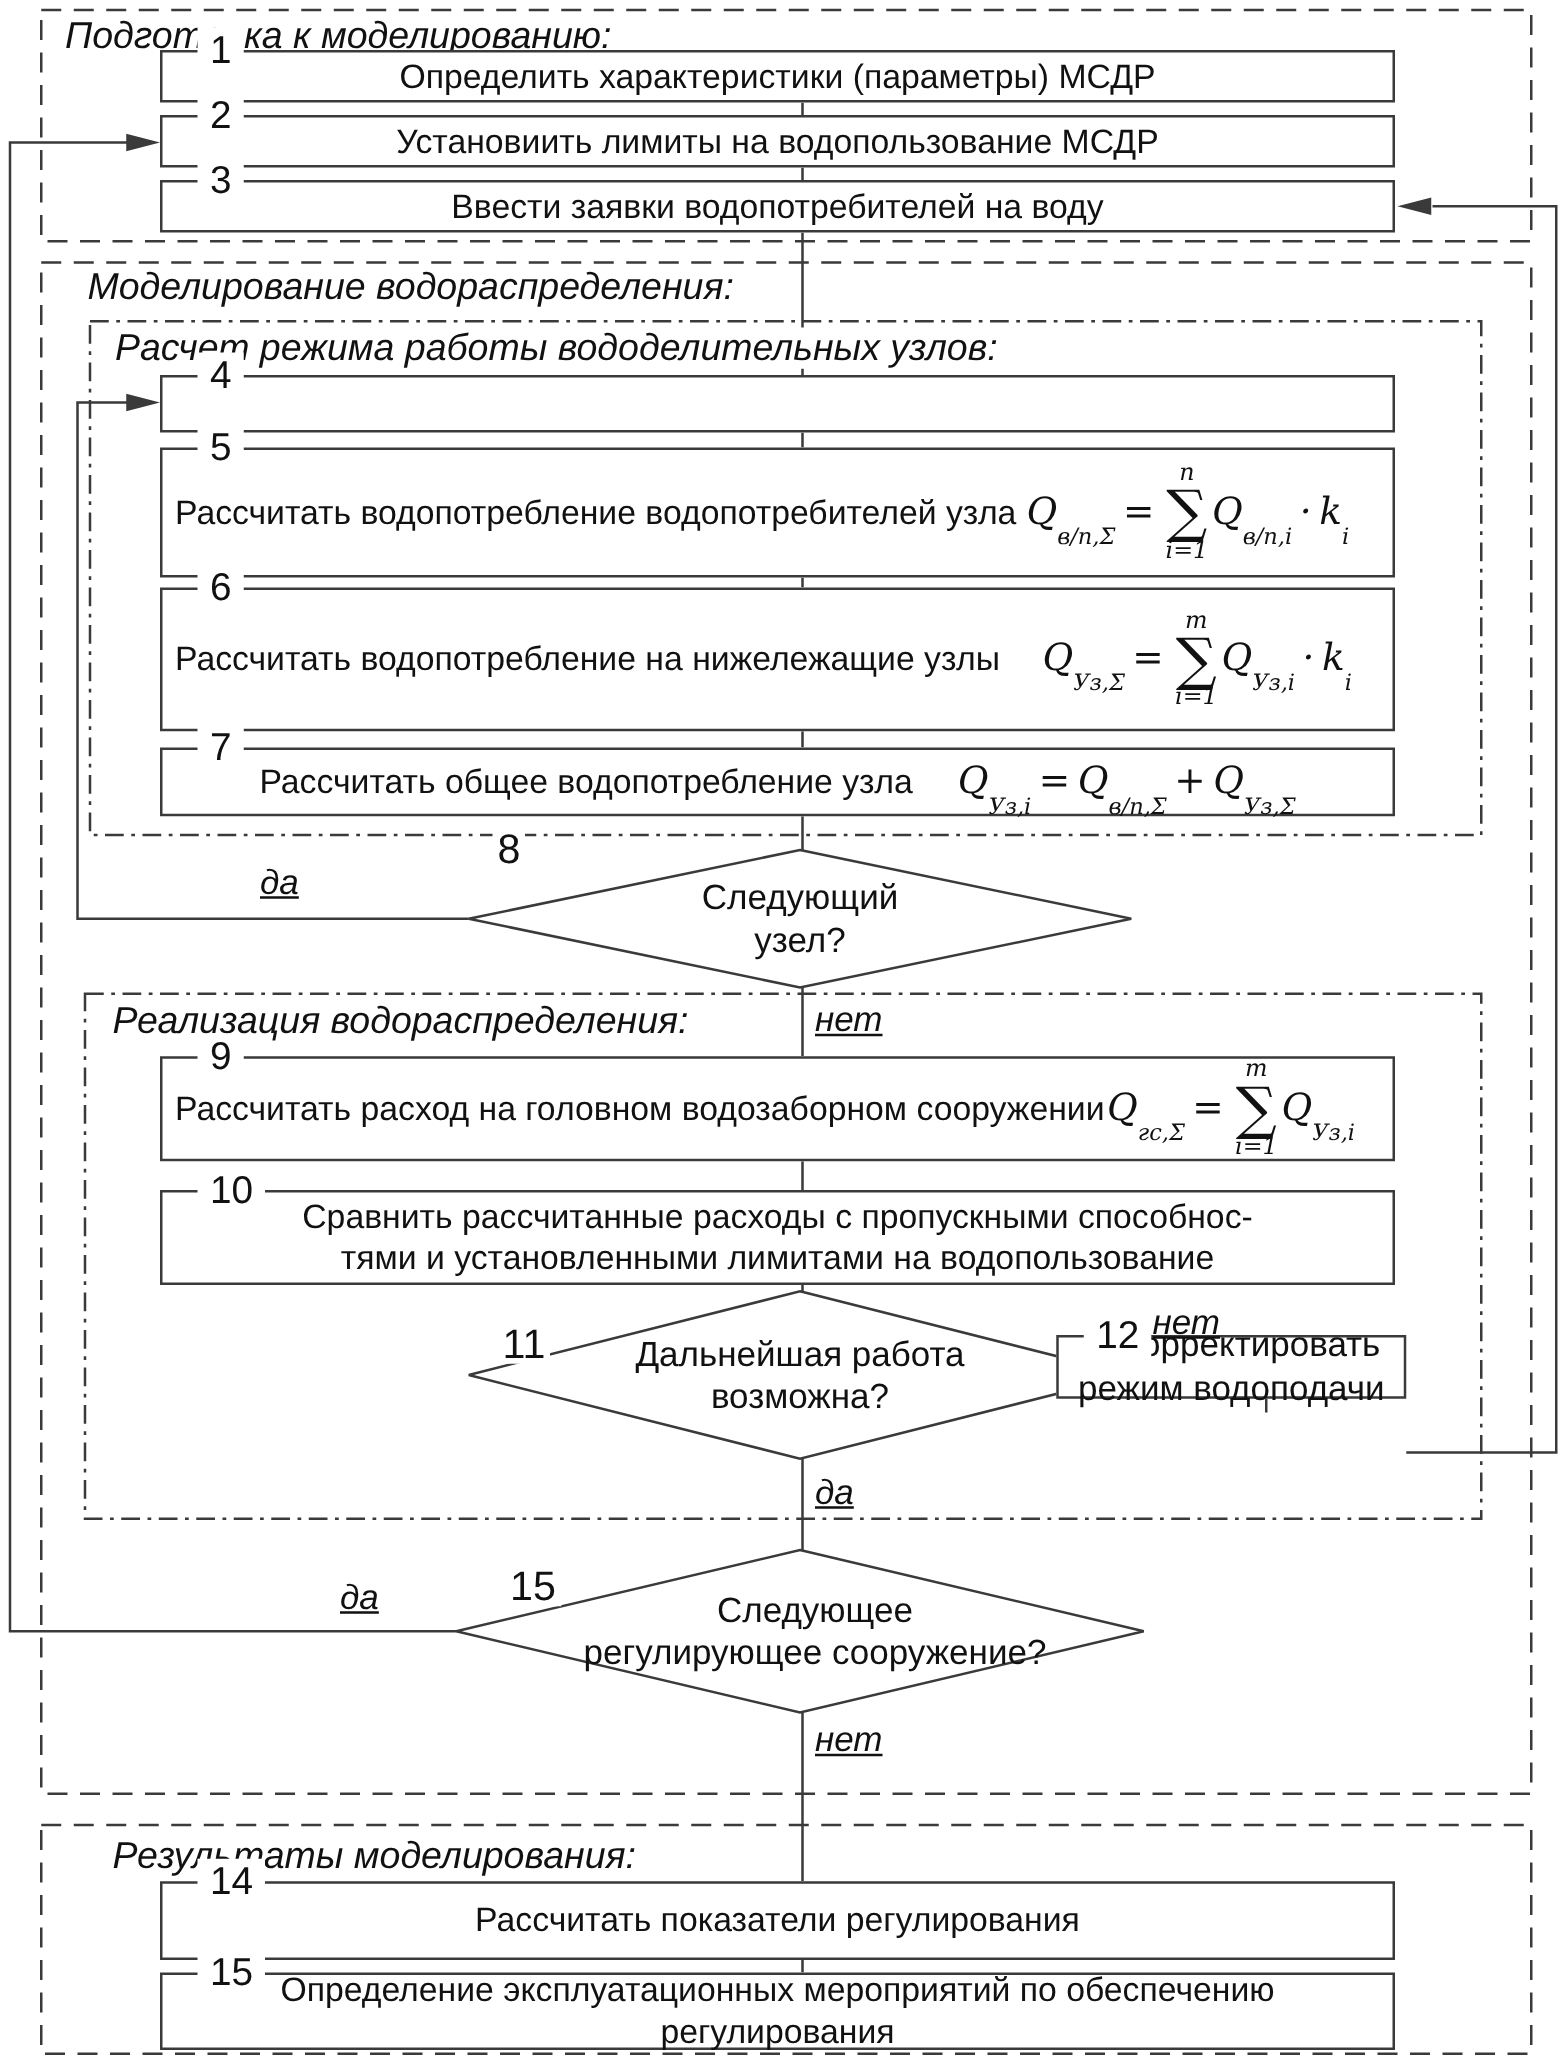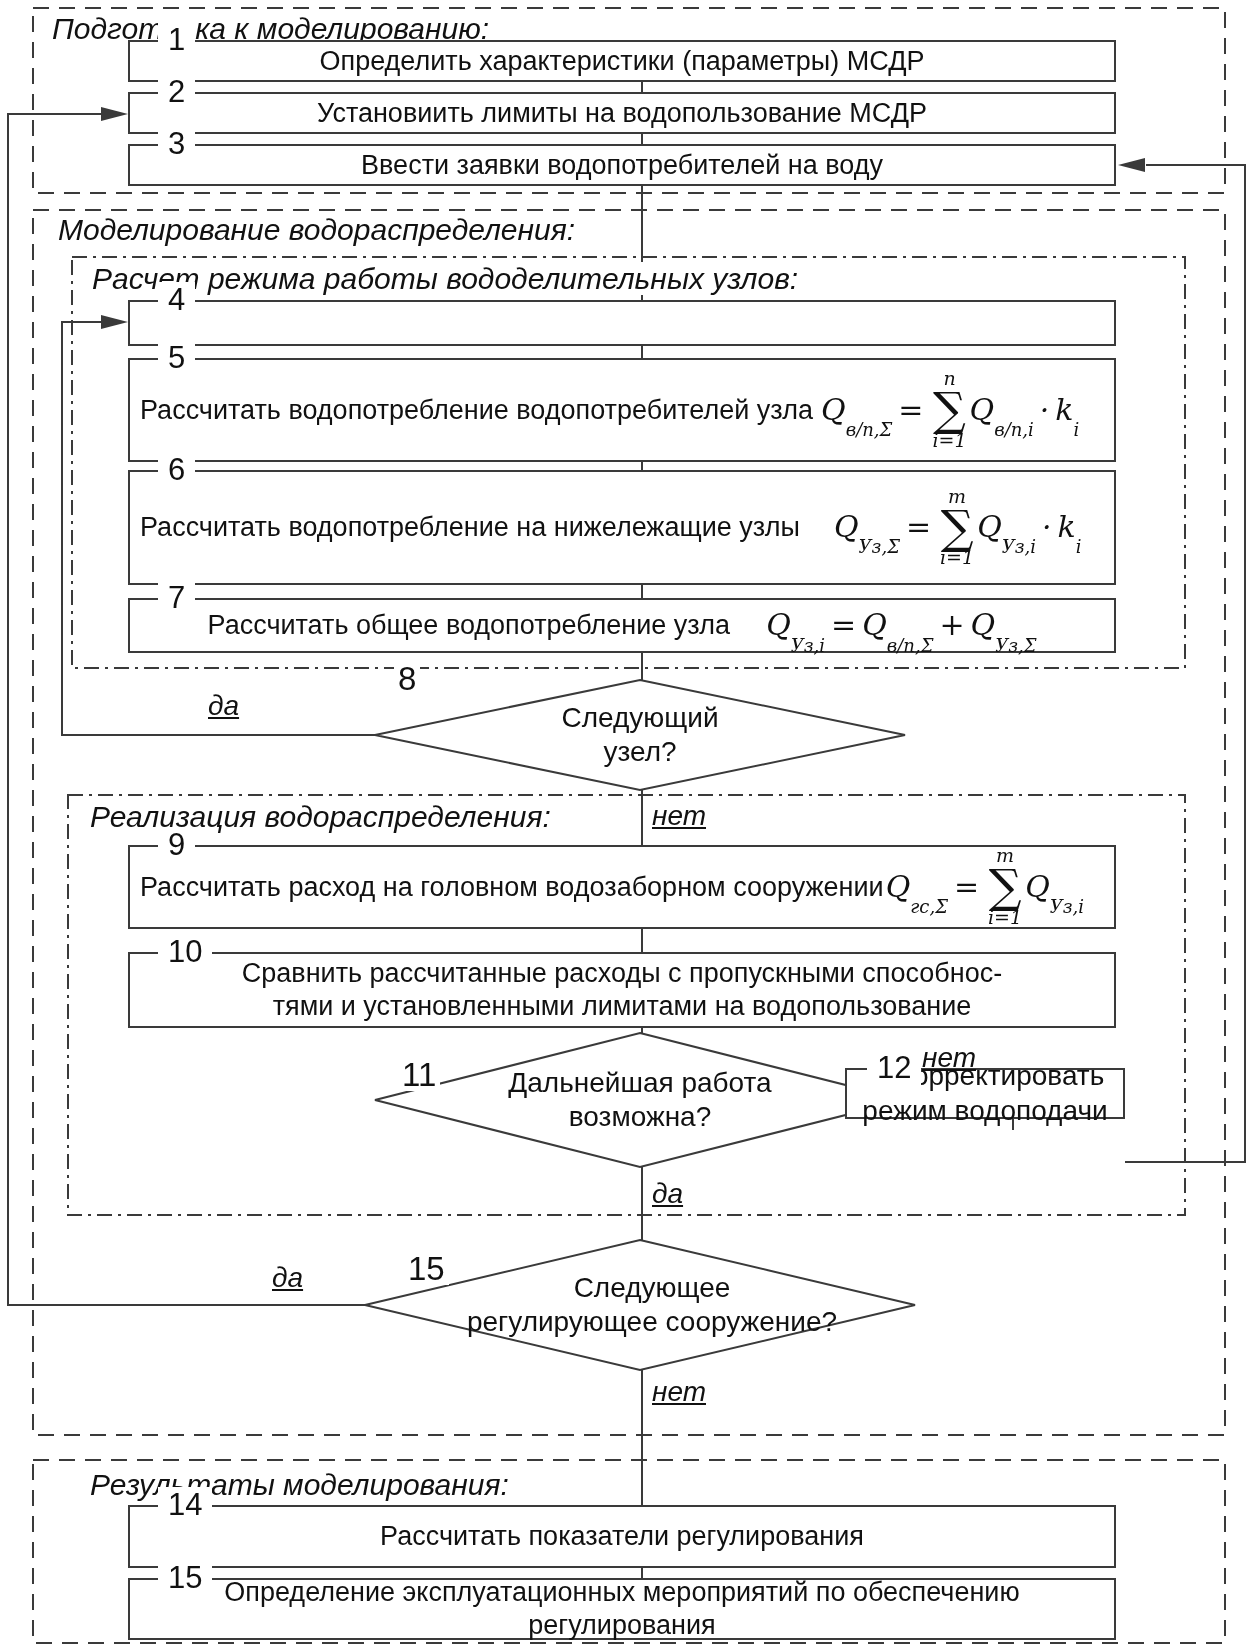--- a/index.html
+++ b/index.html
@@ -64,21 +64,21 @@
     <polygon points="1118,165 1145,158 1145,172" fill="#3a3a3a"></polygon>
 
     <path d="M905 1100H1013V1130" stroke="#3a3a3a" stroke-width="2" fill="none"></path>
 
     <polygon points="640,680 905,735 640,790 375,735" fill="#ffffff" stroke="#3a3a3a" stroke-width="2"></polygon>
     <polygon points="640,1033 905,1100 640,1167 375,1100" fill="#ffffff" stroke="#3a3a3a" stroke-width="2"></polygon>
     <polygon points="640,1240 915,1305 640,1370 365,1305" fill="#ffffff" stroke="#3a3a3a" stroke-width="2"></polygon>
   </svg>
 
   <div class="rtitle" style="left:46px;top:12px">Подготовка к моделированию:</div>
-  <div class="rtitle" style="left:52px;top:213px">Моделирование водораспределения:</div>
+  <div class="rtitle" style="left:64px;top:213px">Моделирование водораспределения:</div>
   <div class="rtitle" style="left:86px;top:262px">Расчет режима работы вододелительных узлов:</div>
   <div class="rtitle" style="left:84px;top:800px">Реализация водораспределения:</div>
   <div class="rtitle" style="left:84px;top:1468px">Результаты моделирования:</div>
 
   <div class="box" style="left:128px;top:40px;width:988px;height:42px">
     <span class="num">1</span>
     <span>Определить характеристики (параметры) МСДР</span>
   </div>
 
   <div class="box" style="left:128px;top:92px;width:988px;height:42px">

